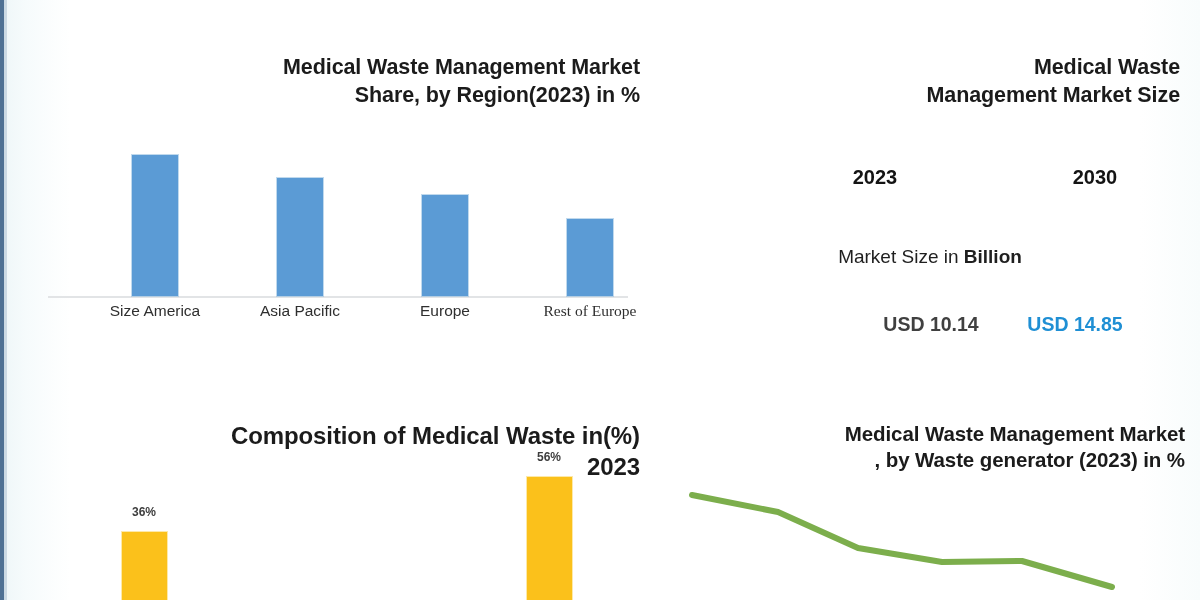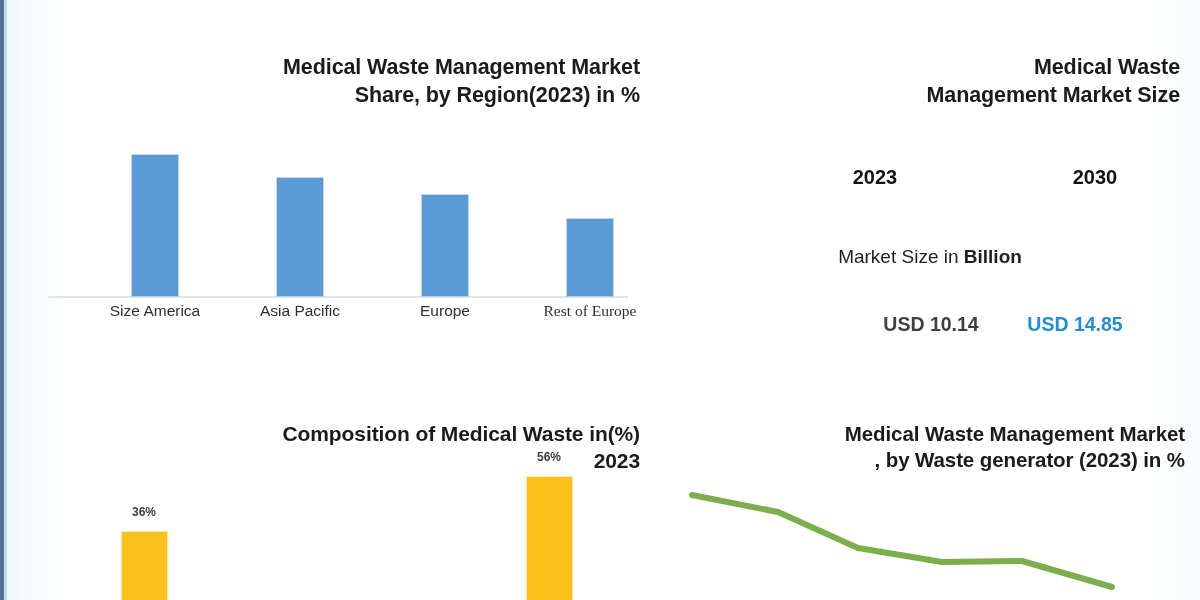--- a/index.html
+++ b/index.html
@@ -126,21 +126,21 @@
     position: absolute;
     font-size: 19.5px;
     font-weight: bold;
     color: #1f8fd4;
     white-space: nowrap;
     transform: translateX(-50%);
   }
 
   
   #panel-comp { left: 30px; top: 385px; width: 610px; height: 215px; }
-  #panel-comp .panel-title { font-size: 21px; width: 610px; }
+  #panel-comp .panel-title { font-size: 24px; width: 610px; }
 
   .comp-area {
     position: absolute;
     left: 0; top: 75px;
     width: 610px; height: 140px;
   }
   .bar-yellow {
     position: absolute;
     background: #fbc11b;
     box-shadow: 0 0 0 1px rgba(250,200,40,.4);

